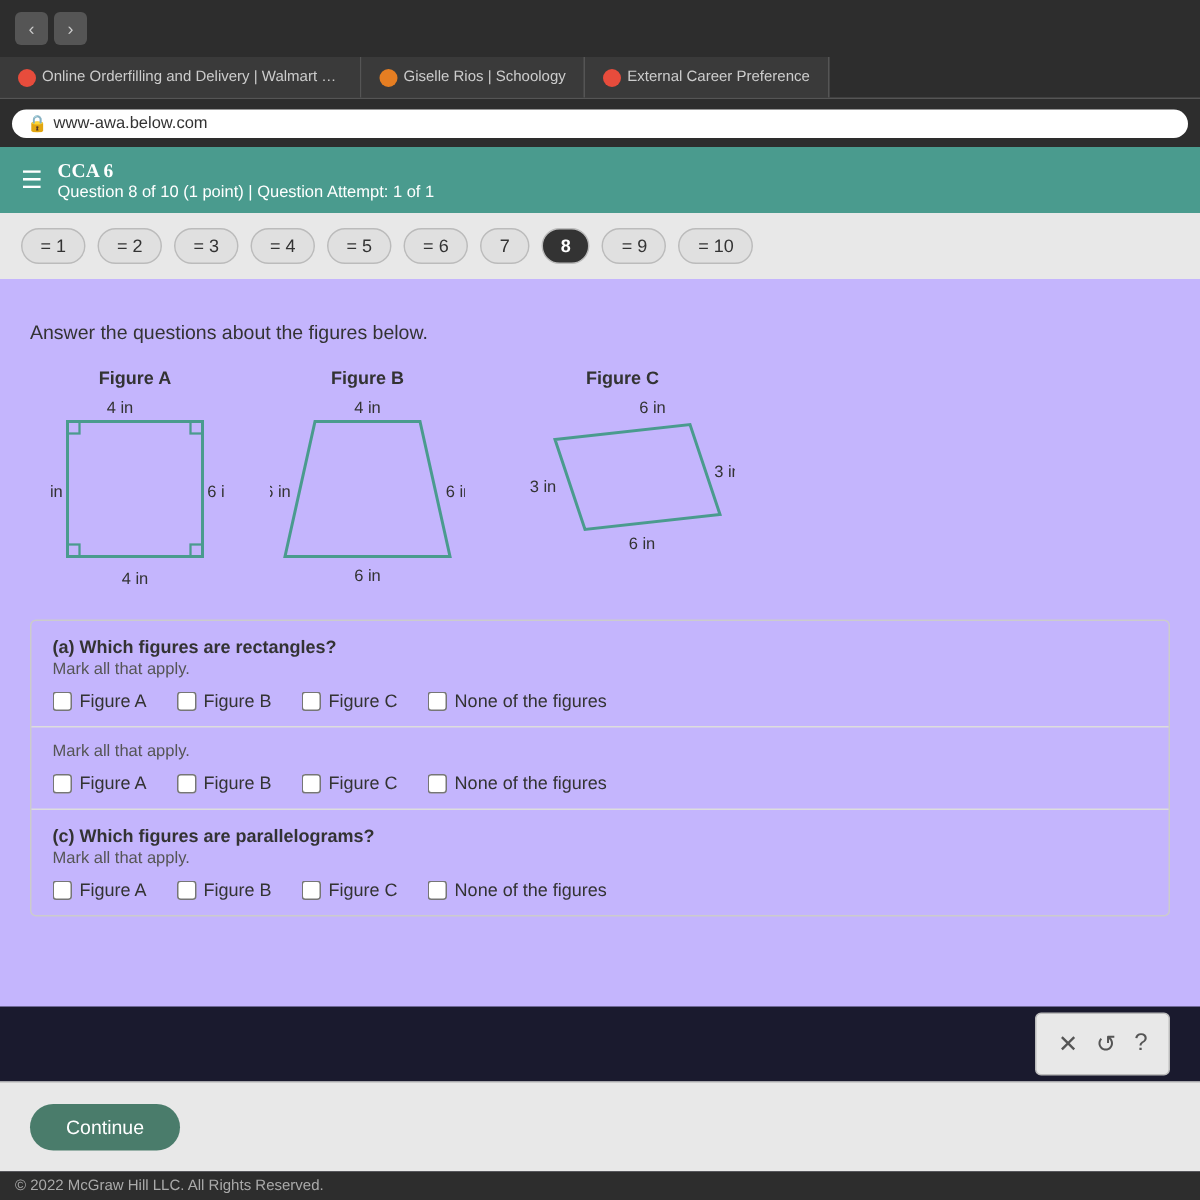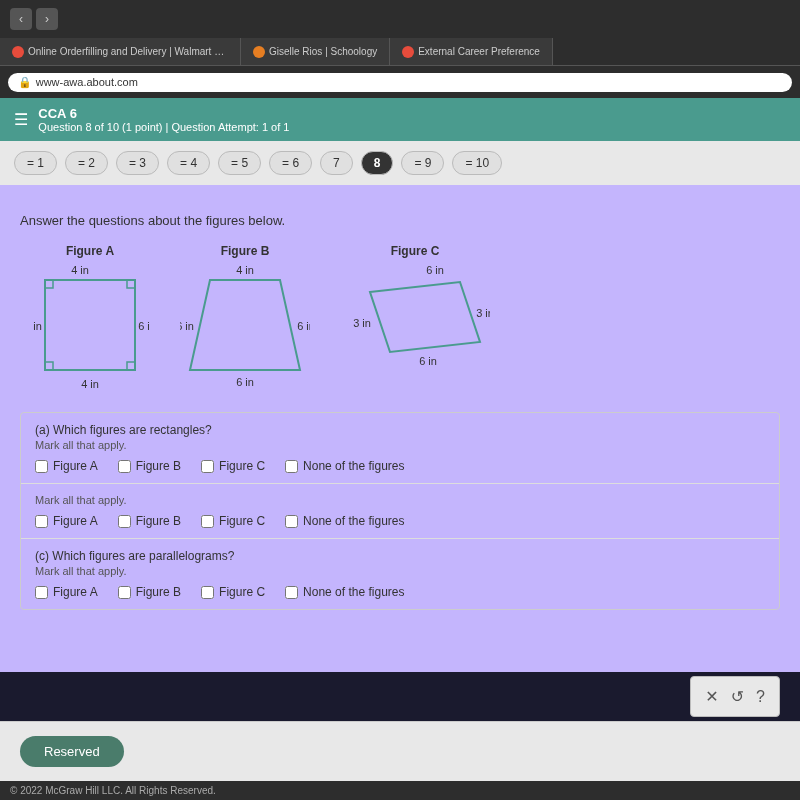--- a/index.html
+++ b/index.html
@@ -86,21 +86,21 @@
     
     .aleks-header {
       background: #4a9b8e;
       padding: 8px 14px;
       display: flex;
       align-items: center;
       gap: 10px;
     }
     .hamburger { color: white; font-size: 16px; cursor: pointer; }
     .header-info { color: white; font-size: 12px; }
-    .header-title { font-weight: bold; font-size: 13px; }
+    .header-title { font-weight: bold; font-size: 13px; font-family: Liberation Serif, serif; }
     .header-subtitle { font-size: 11px; }
 
     
     .question-nav {
       background: #e8e8e8;
       padding: 10px 14px;
       display: flex;
       gap: 8px;
       align-items: center;
       flex-wrap: wrap;
@@ -165,21 +165,21 @@
     }
     .answer-section {
       padding: 10px 14px;
       border-bottom: 1px solid #ddd;
     }
     .answer-section:last-child {
       border-bottom: none;
     }
     .section-question {
       font-size: 12px;
-      font-weight: normal;
+      font-weight: bold;
       color: #333;
       margin-bottom: 2px;
     }
     .section-instruction {
       font-size: 11px;
       color: #555;
       margin-bottom: 8px;
     }
     .checkboxes-row {
       display: flex;
@@ -272,21 +272,21 @@
   </div>
   <div class="browser-tab">
     <span class="tab-favicon"></span>
     <span>External Career Preference</span>
   </div>
 </div>
 
 <div class="address-row">
   <div class="address-bar">
     <span class="lock-icon">🔒</span>
-    <span class="address-text">www-awa.about.com</span>
+    <span class="address-text">www-awa.below.com</span>
   </div>
 </div>
 
 <div class="main-wrapper">
 
   <div class="aleks-header">
     <span class="hamburger">☰</span>
     <div class="header-info">
       <div class="header-title">CCA 6</div>
       <div class="header-subtitle">Question 8 of 10 (1 point)  |  Question Attempt: 1 of 1</div>
@@ -439,20 +439,20 @@
     </div>
   </div>
 
   <div class="action-panel" style="position:relative; right:auto; top:auto; margin: 4px 20px 4px auto; width:fit-content; display:flex;">
     <button class="action-btn">✕</button>
     <button class="action-btn">↺</button>
     <button class="action-btn">?</button>
   </div>
 
   <div class="continue-area">
-    <button class="continue-btn">Reserved</button>
+    <button class="continue-btn">Continue</button>
   </div>
 
   <div class="page-footer">
     <span>© 2022 McGraw Hill LLC. All Rights Reserved.</span>
   </div>
 
 </div>
 
 </body></html>

